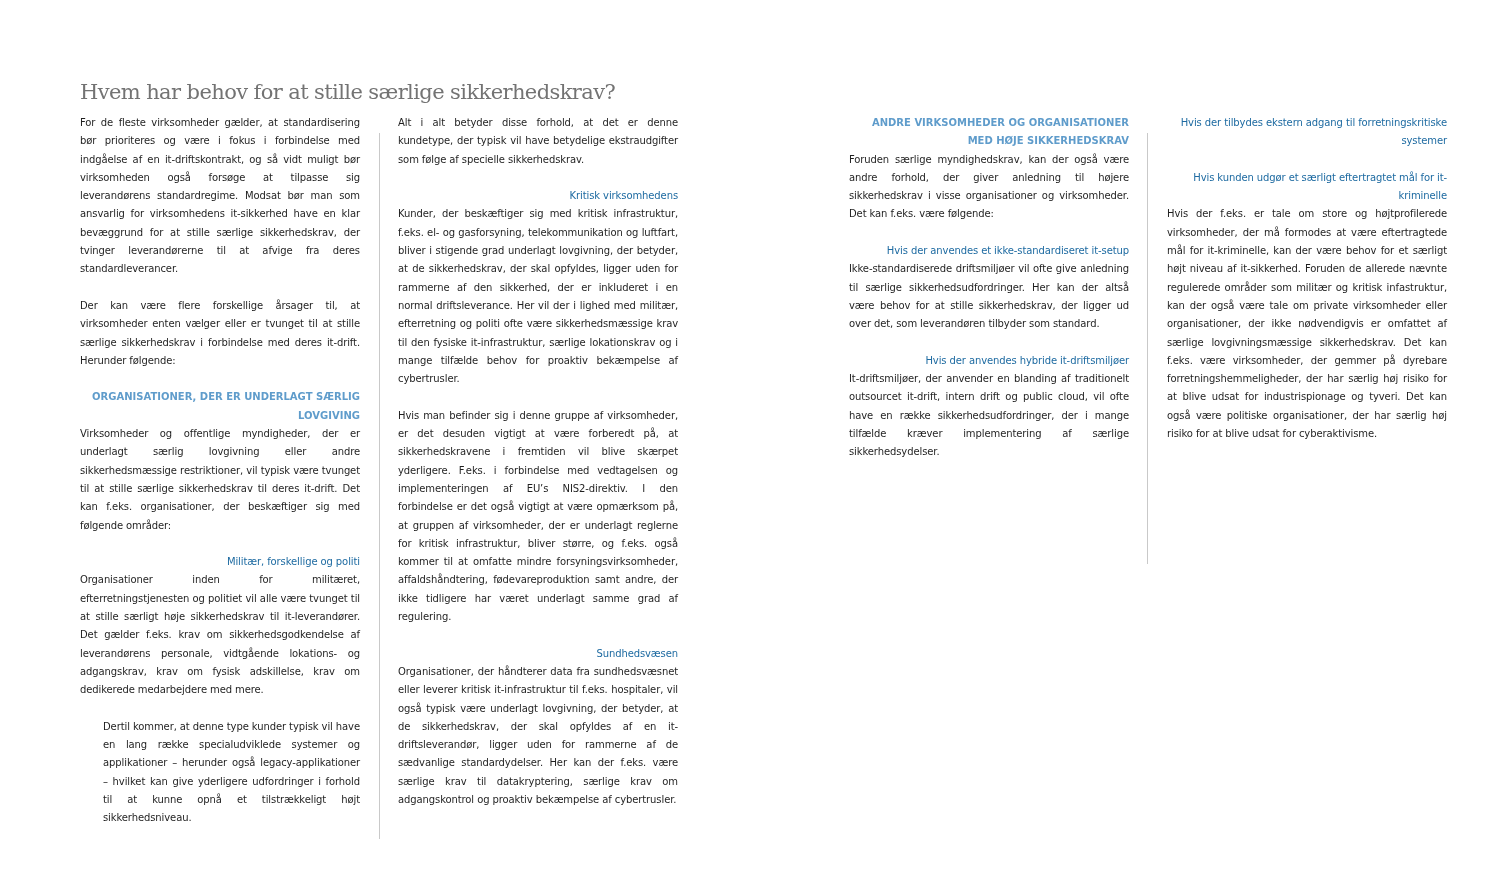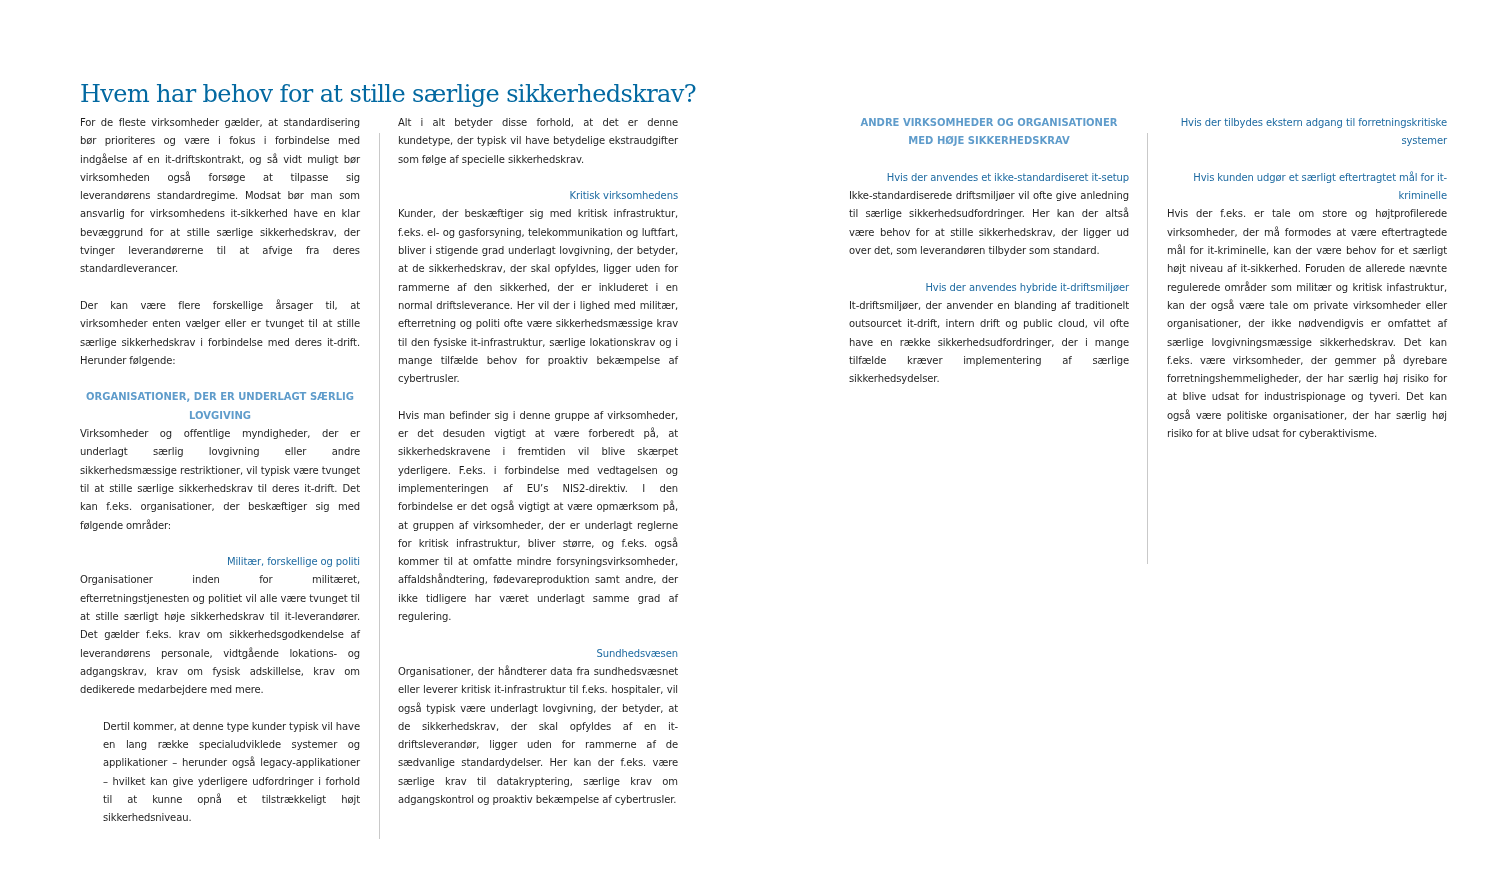--- a/index.html
+++ b/index.html
@@ -1,29 +1,29 @@
 <!DOCTYPE html>
 <html><head>
 <meta charset="utf-8">
 <style>
   html, body { margin: 0; padding: 0; background: #ffffff; }
   body { width: 1500px; height: 890px; position: relative; overflow: hidden; }
   .title {
     position: absolute; left: 80px; top: 80px; margin: 0;
     font-family: "DejaVu Serif", serif; font-weight: normal;
-    font-size: 24px; letter-spacing: -0.6px; color: #0369a1; white-space: nowrap;
+    font-size: 21px; letter-spacing: -0.6px; color: #737373; white-space: nowrap;
   }
   .col {
     position: absolute; top: 114px; width: 280px;
     font-family: "DejaVu Sans", sans-serif; font-size: 10px; line-height: 18.3px;
     color: #1f1f1f; text-align: justify; letter-spacing: -0.1px;
   }
   .col p { margin: 0 0 18.3px 0; }
   .col p.last { margin-bottom: 0; margin-left: 23px; }
-  .h-caps { color: #5f9ccb; font-weight: bold; text-transform: none; margin: 0; text-align: center; letter-spacing: 0; }
+  .h-caps { color: #5f9ccb; font-weight: bold; text-transform: none; margin: 0; text-align: right; letter-spacing: 0; }
   .h-sub { color: #1d6aa1; margin: 0; text-align: right; }
   .block { margin-bottom: 18.3px; }
   .divider { position: absolute; width: 1px; background: #c9c9c9; }
 </style>
 </head>
 <body>
 
 <h1 class="title">Hvem har behov for at stille særlige sikkerhedskrav?</h1>
 
 <div class="col" style="left:80px;">
@@ -51,20 +51,21 @@
   <p>Hvis man befinder sig i denne gruppe af virksomheder, er det desuden vigtigt at være forberedt på, at sikkerhedskravene i fremtiden vil blive skærpet yderligere. F.eks. i forbindelse med vedtagelsen og implementeringen af EU’s NIS2-direktiv. I den forbindelse er det også vigtigt at være opmærksom på, at gruppen af virksomheder, der er underlagt reglerne for kritisk infrastruktur, bliver større, og f.eks. også kommer til at omfatte mindre forsyningsvirksomheder, affaldshåndtering, fødevareproduktion samt andre, der ikke tidligere har været underlagt samme grad af regulering.</p>
   <div>
     <div class="h-sub">Sundhedsvæsen</div>
     <div>Organisationer, der håndterer data fra sundhedsvæsnet eller leverer kritisk it-infrastruktur til f.eks. hospitaler, vil også typisk være underlagt lovgivning, der betyder, at de sikkerhedskrav, der skal opfyldes af en it-driftsleverandør, ligger uden for rammerne af de sædvanlige standardydelser. Her kan der f.eks. være særlige krav til datakryptering, særlige krav om adgangskontrol og proaktiv bekæmpelse af cybertrusler.</div>
   </div>
 </div>
 
 <div class="col" style="left:849px;">
   <div class="block">
     <div class="h-caps">ANDRE VIRKSOMHEDER OG ORGANISATIONER MED HØJE SIKKERHEDSKRAV</div>
+    <div>Foruden særlige myndighedskrav, kan der også være andre forhold, der giver anledning til højere sikkerhedskrav i visse organisationer og virksomheder. Det kan f.eks. være følgende:</div>
   </div>
   <div class="block">
     <div class="h-sub">Hvis der anvendes et ikke-standardiseret it-setup</div>
     <div>Ikke-standardiserede driftsmiljøer vil ofte give anledning til særlige sikkerhedsudfordringer. Her kan der altså være behov for at stille sikkerhedskrav, der ligger ud over det, som leverandøren tilbyder som standard.</div>
   </div>
   <div>
     <div class="h-sub">Hvis der anvendes hybride it-driftsmiljøer</div>
     <div>It-driftsmiljøer, der anvender en blanding af traditionelt outsourcet it-drift, intern drift og public cloud, vil ofte have en række sikkerhedsudfordringer, der i mange tilfælde kræver implementering af særlige sikkerhedsydelser.</div>
   </div>
 </div>

